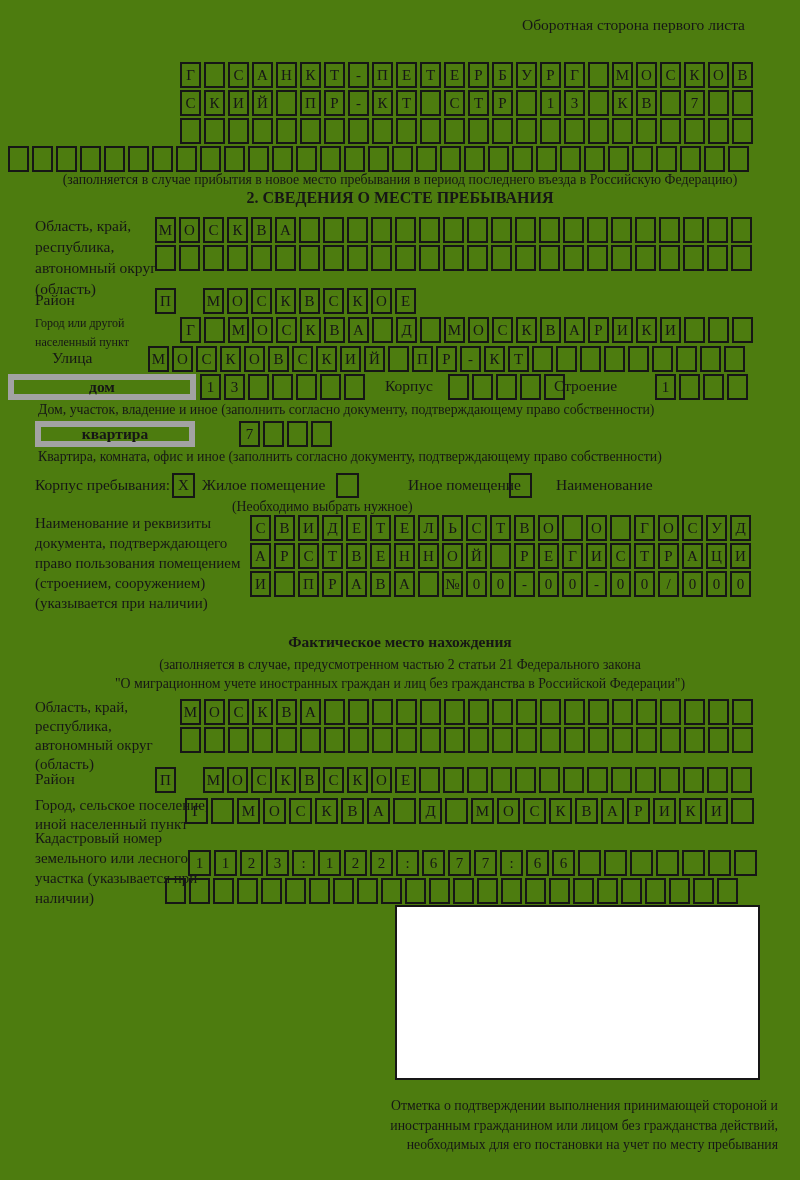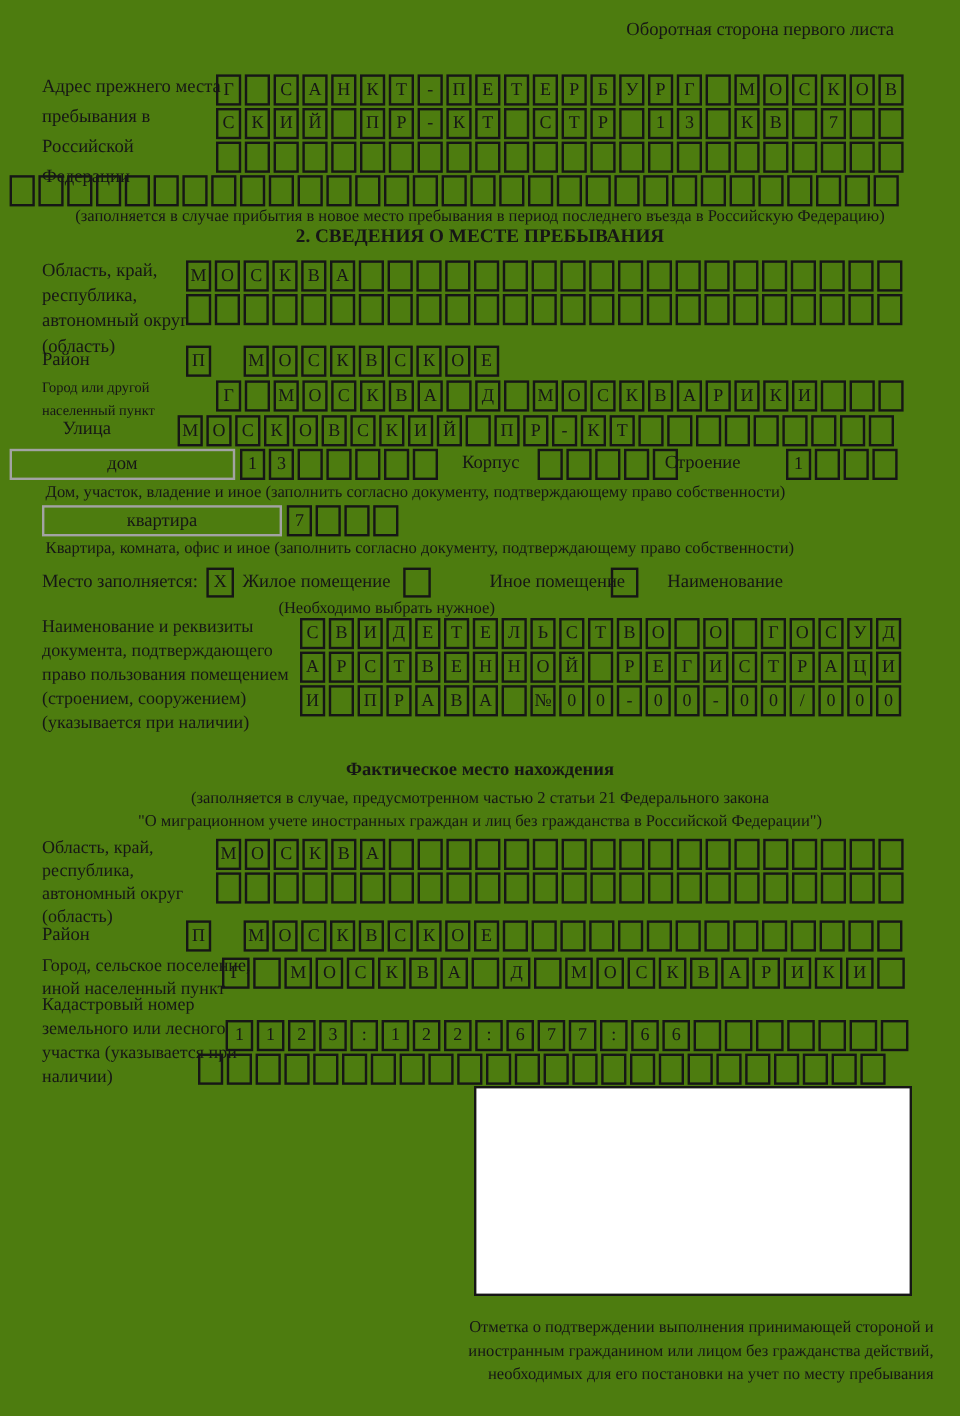--- a/index.html
+++ b/index.html
@@ -16,37 +16,36 @@
   .bold{font-weight:bold;}
   .cells{position:absolute;display:flex;}
   .cell{
     box-sizing:border-box;width:21px;height:26px;margin-right:3px;
     border:2px solid #161616;display:inline-flex;align-items:center;justify-content:center;
     font-size:15px;flex:none;
   }
   .gap{box-sizing:border-box;width:21px;height:26px;margin-right:3px;flex:none;}
   .wide .cell{width:23px;}
   .fieldbox{
-    position:absolute;box-sizing:border-box;border:2px solid #a3a3a3;height:26px;
-    display:flex;align-items:center;justify-content:center;font-size:15.5px;
+    position:absolute;box-sizing:border-box;border:6px solid #a3a3a3;height:26px;
+    display:flex;align-items:center;justify-content:center;font-size:15.5px;font-weight:bold;
   }
   .cb{
     position:absolute;box-sizing:border-box;width:23px;height:25px;border:2px solid #161616;
     display:flex;align-items:center;justify-content:center;font-size:15px;
   }
   .stamp{position:absolute;box-sizing:border-box;border:2px solid #161616;background:#fff;}
 </style>
 </head>
 <body>
 
 <div class="page">
 
   <div class="abs txt" style="top:16px;right:55px;">Оборотная сторона первого листа</div>
 
-  <div class="abs lbl" style="left:35px;top:60px;width:152px;">Адрес прежнего места пребывания в Российской Федерации</div>
   <div class="cells" style="left:180px;top:62px;">
       <span class="cell">Г</span>
       <span class="cell"></span>
       <span class="cell">С</span>
       <span class="cell">А</span>
       <span class="cell">Н</span>
       <span class="cell">К</span>
       <span class="cell">Т</span>
       <span class="cell">-</span>
       <span class="cell">П</span>
@@ -303,30 +302,30 @@
     </div>
   <div class="abs txt" style="left:554px;top:377px;">Строение</div>
   <div class="cells" style="left:655px;top:374px;">
       <span class="cell">1</span>
       <span class="cell"></span>
       <span class="cell"></span>
       <span class="cell"></span>
     </div>
   <div class="abs cap" style="left:38px;top:402px;">Дом, участок, владение и иное (заполнить согласно документу, подтверждающему право собственности)</div>
 
-  <div class="fieldbox" style="left:35px;top:421px;width:200px;">квартира</div>
+  <div class="fieldbox" style="left:35px;top:421px;width:160px;">квартира</div>
   <div class="cells" style="left:239px;top:421px;">
       <span class="cell">7</span>
       <span class="cell"></span>
       <span class="cell"></span>
       <span class="cell"></span>
     </div>
   <div class="abs cap" style="left:38px;top:449px;">Квартира, комната, офис и иное (заполнить согласно документу, подтверждающему право собственности)</div>
 
-  <div class="abs txt" style="left:35px;top:476px;">Место заполняется:</div>
+  <div class="abs txt" style="left:35px;top:476px;">Корпус пребывания:</div>
   <div class="cb" style="left:172px;top:473px;">X</div>
   <div class="abs txt" style="left:202px;top:476px;">Жилое помещение</div>
   <div class="cb" style="left:336px;top:473px;"></div>
   <div class="abs txt" style="left:363px;top:476px;margin-left:45px;">Иное помещение</div>
   <div class="cb" style="left:509px;top:473px;"></div>
   <div class="abs txt" style="left:556px;top:476px;">Наименование</div>
   <div class="abs cap" style="left:232px;top:499px;">(Необходимо выбрать нужное)</div>
 
   <div class="abs lbl" style="left:35px;top:513px;width:222px;line-height:20px;font-size:15px;">Наименование и реквизиты документа, подтверждающего право пользования помещением (строением, сооружением) (указывается при наличии)</div>
   <div class="cells" style="left:250px;top:515px;">

